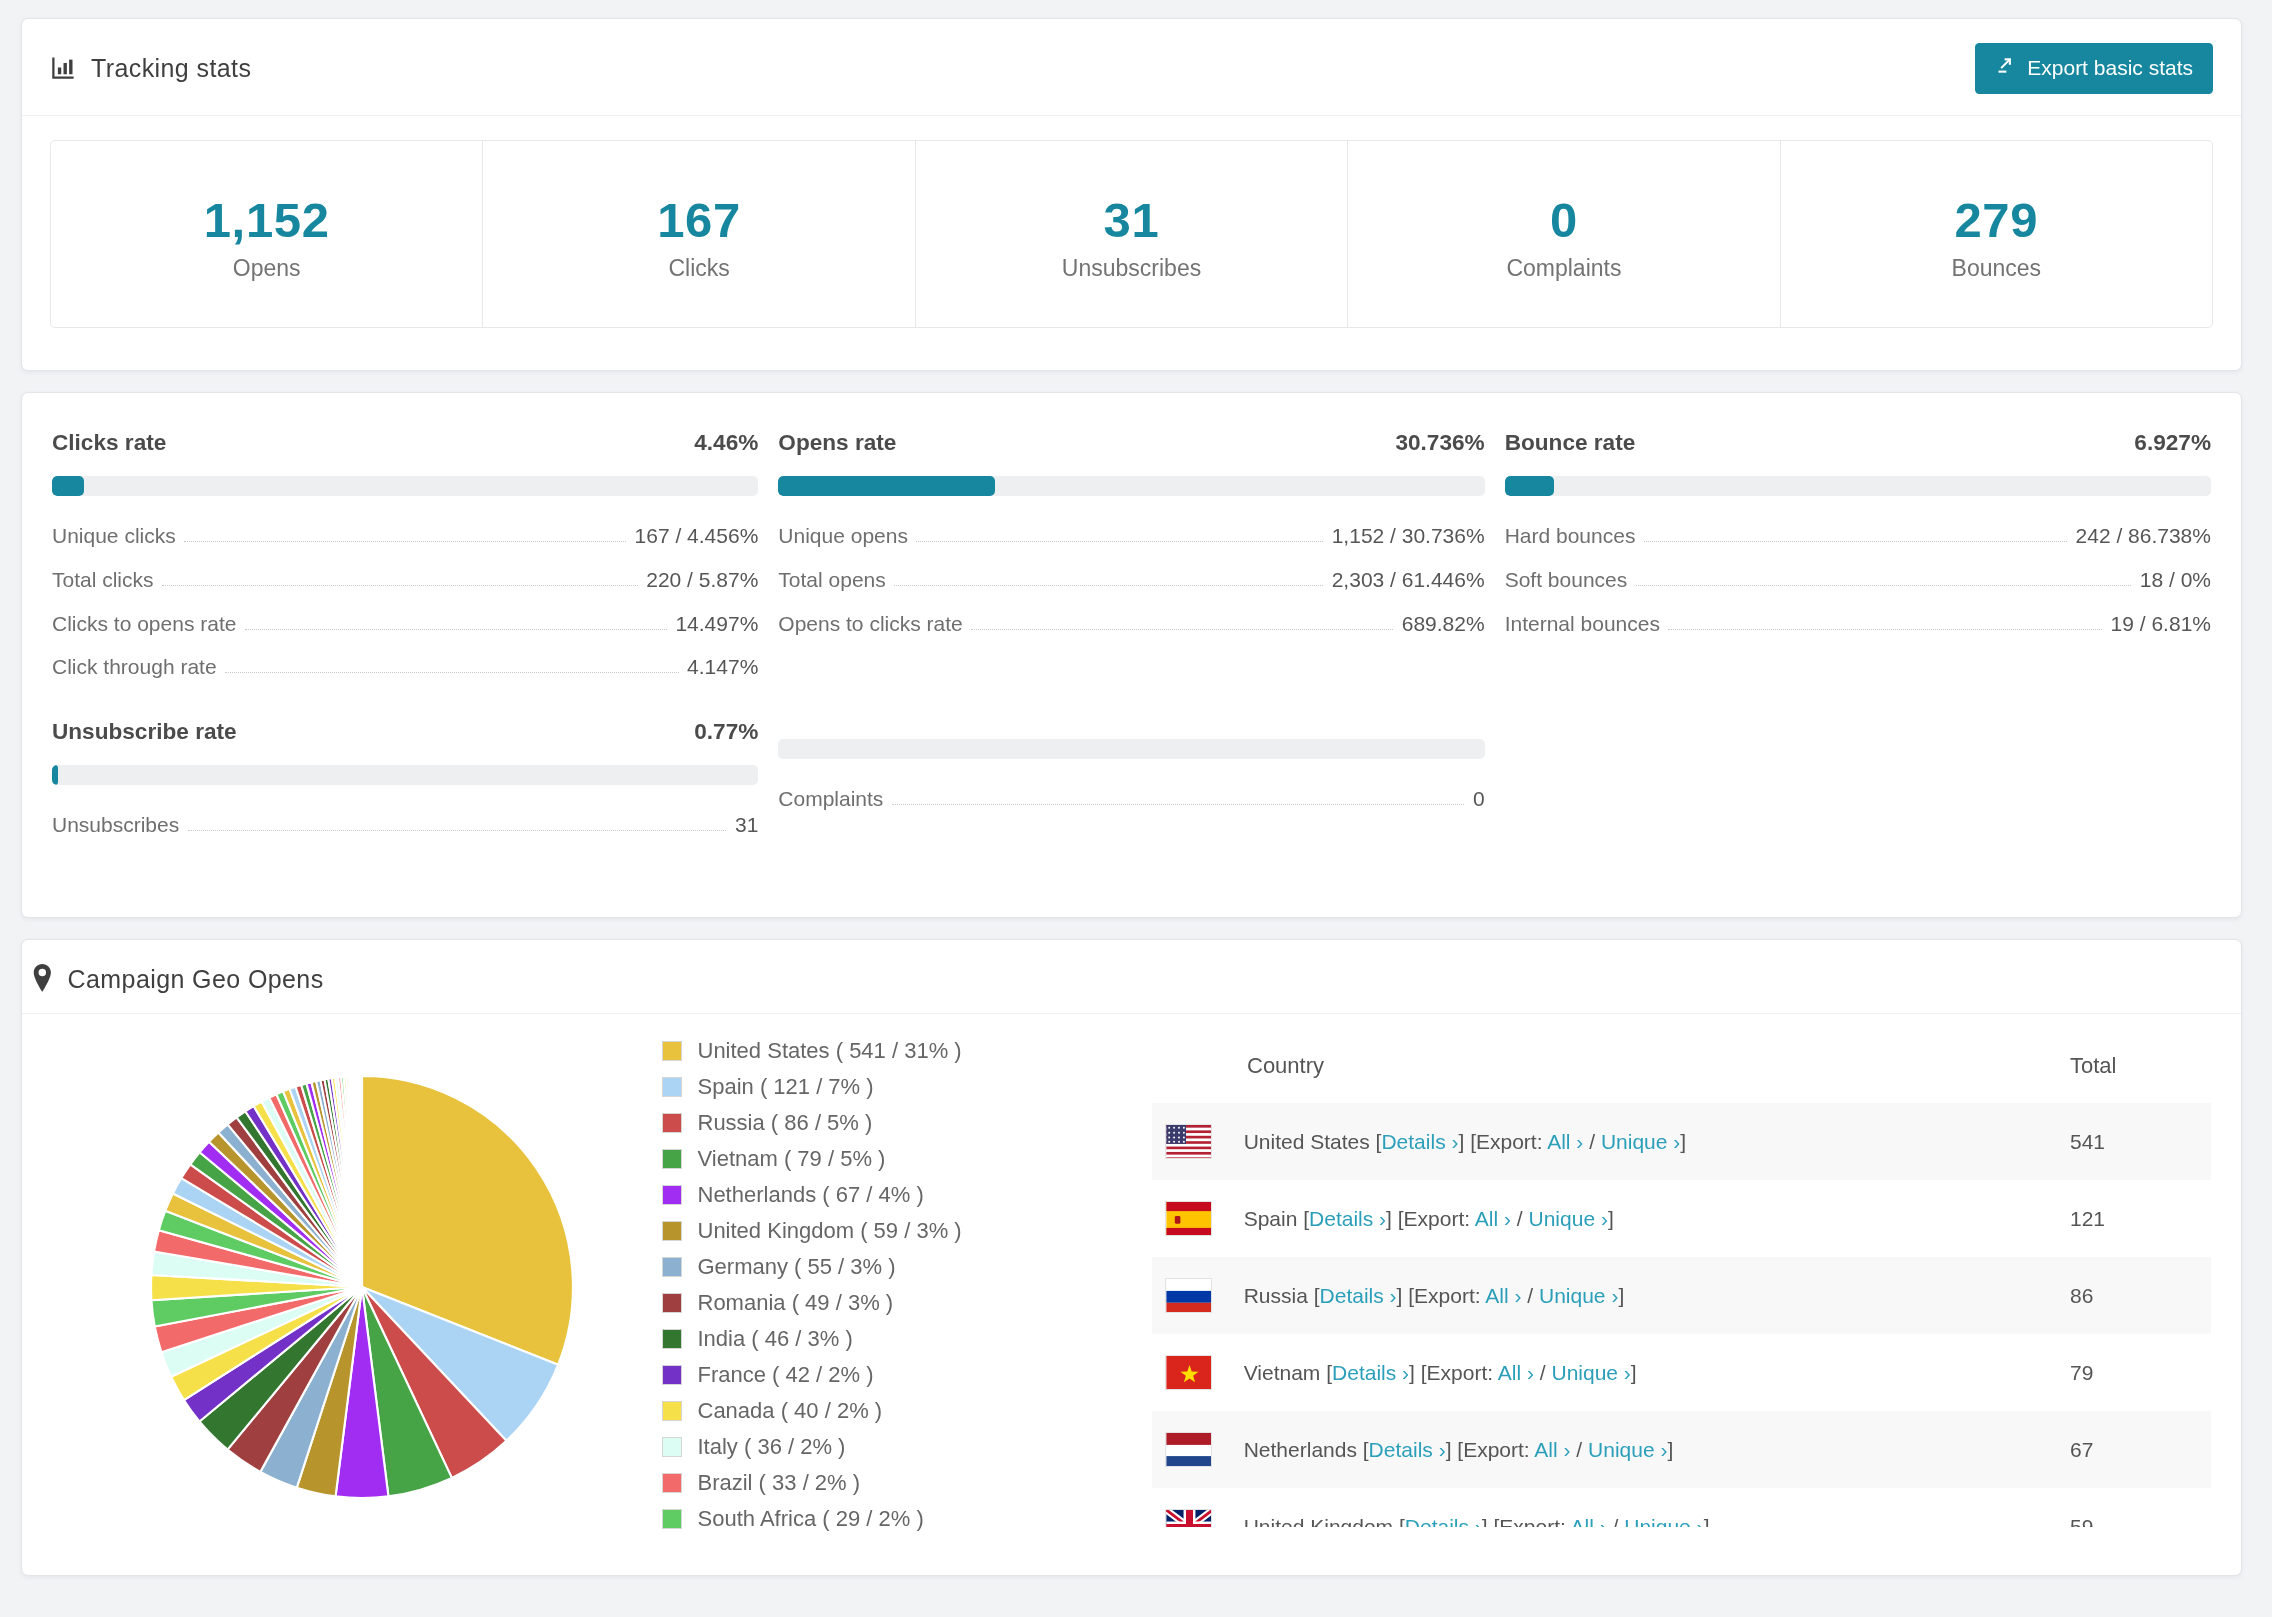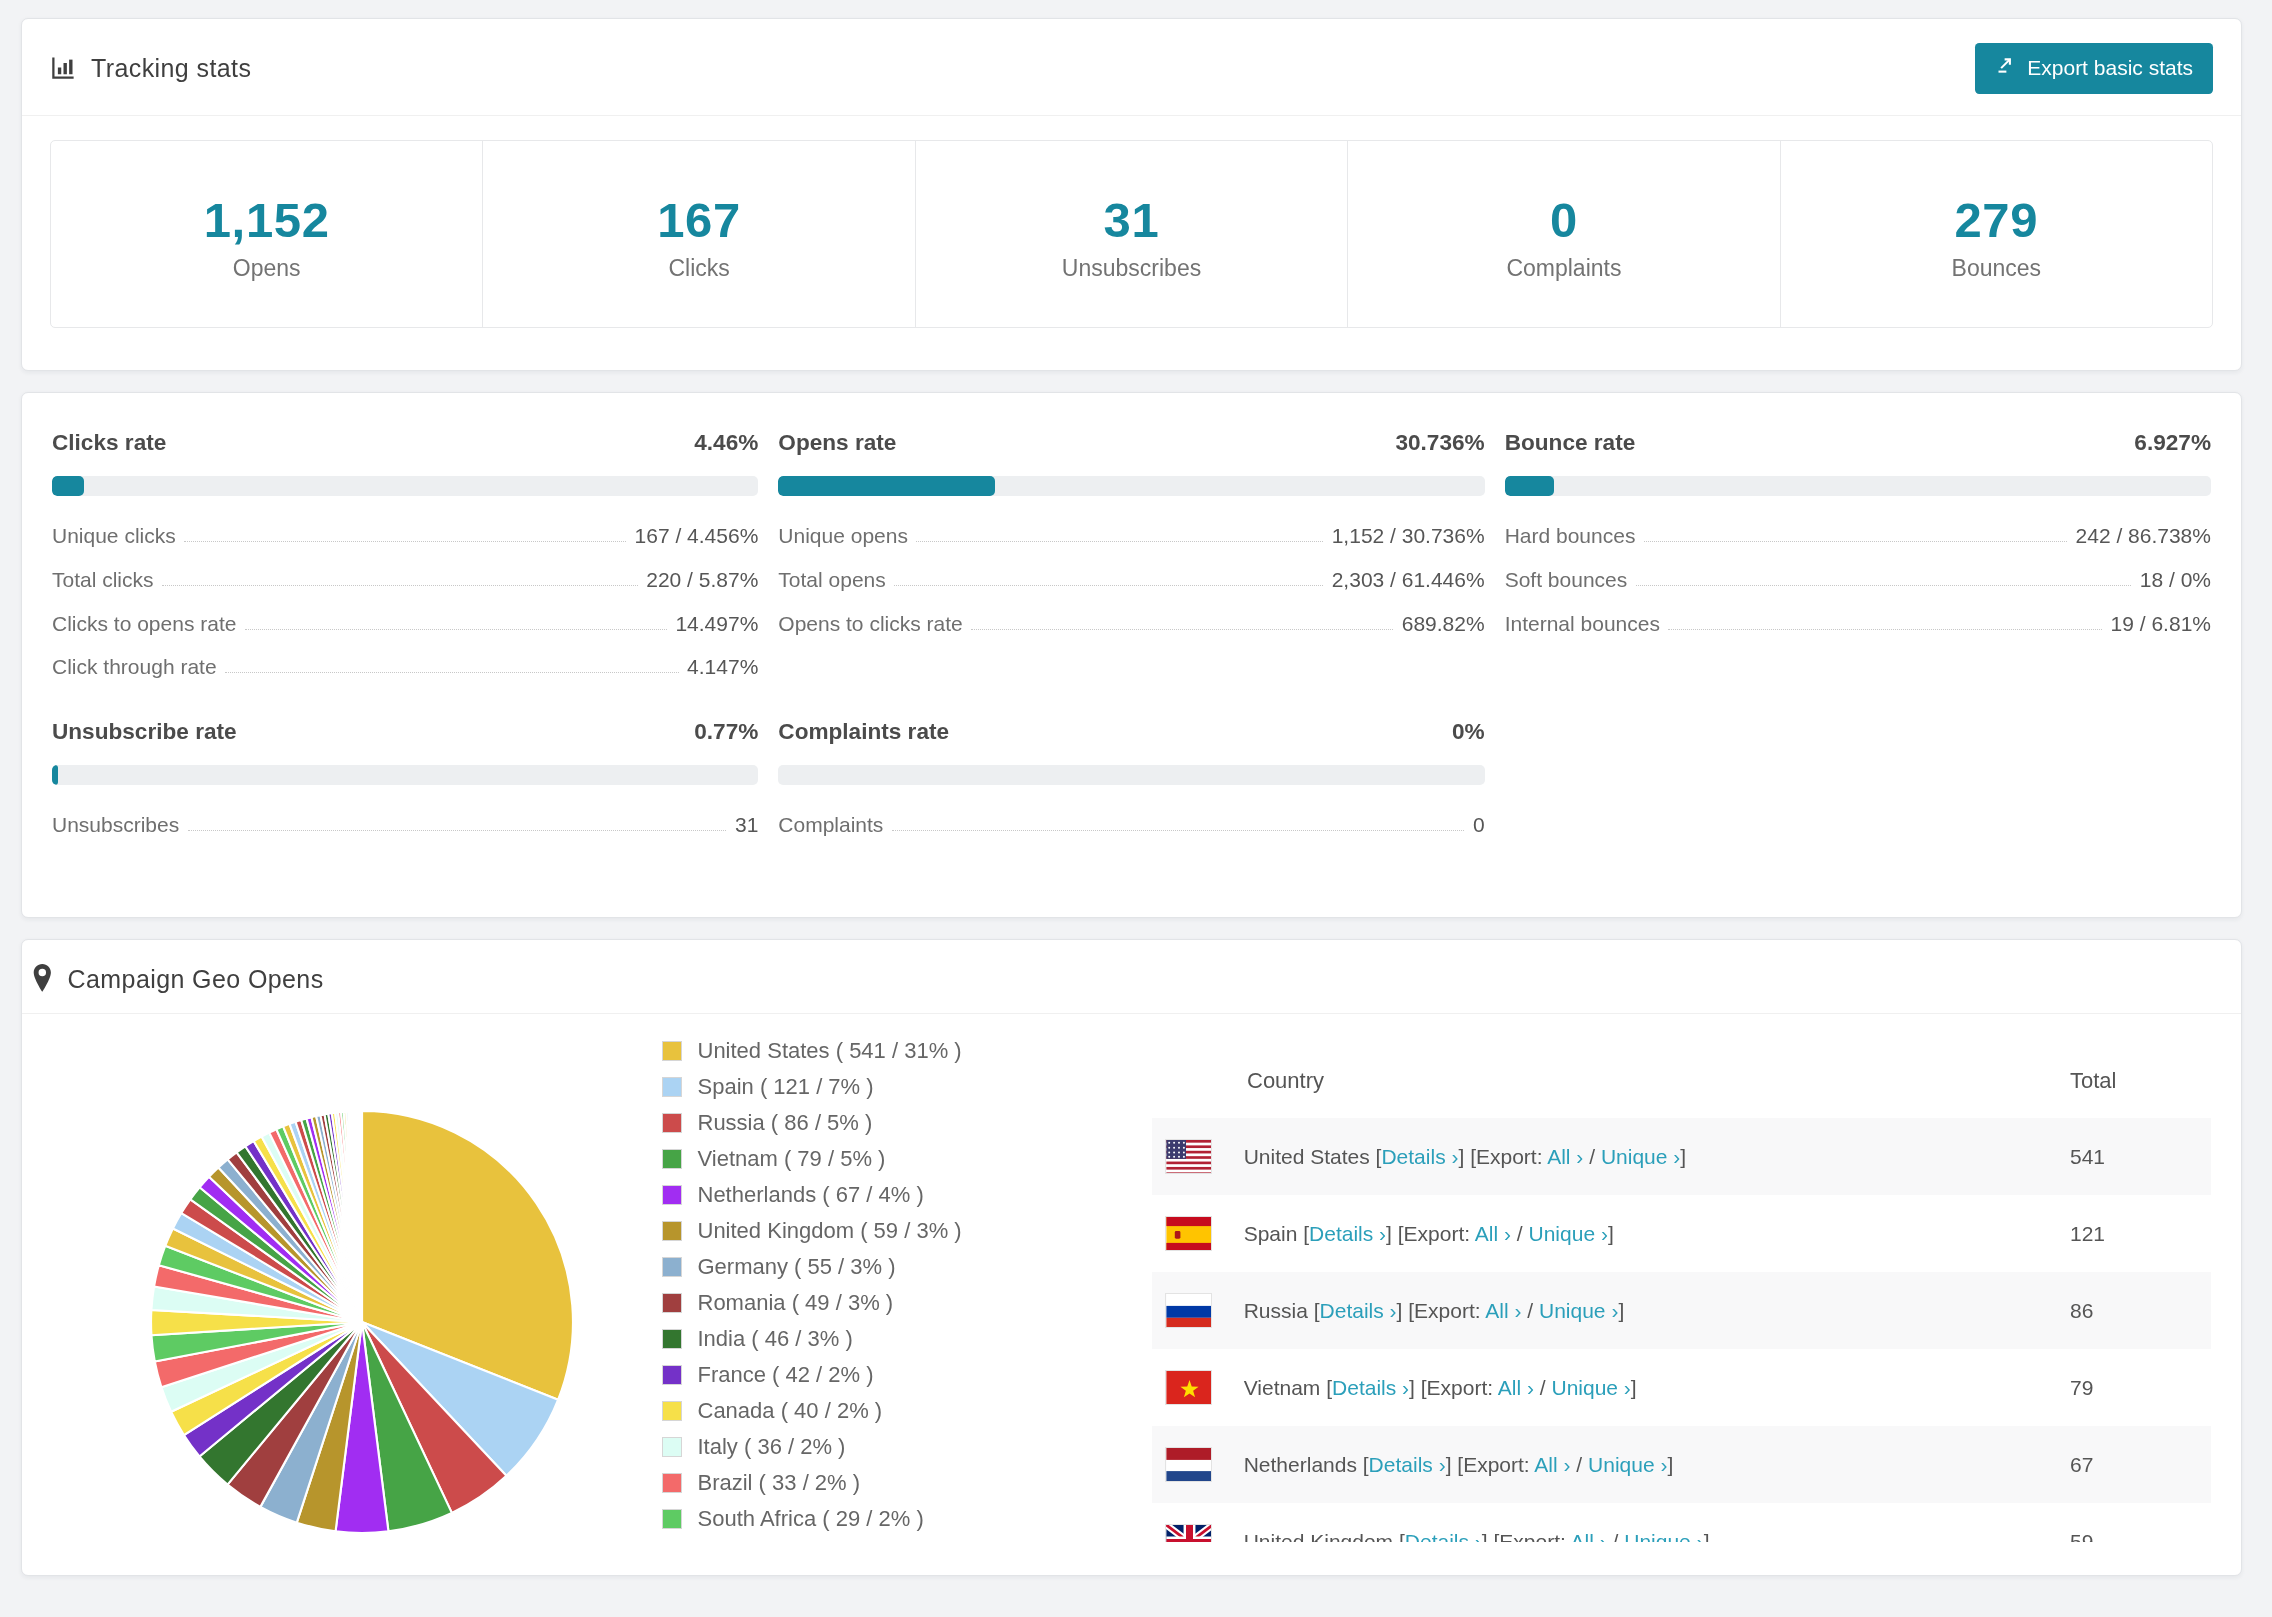--- a/index.html
+++ b/index.html
@@ -47,21 +47,21 @@
   .rate-title { font-size: 22.6px; font-weight: bold; color: #4b4b4b; }
   .rate-val { font-size: 22.6px; font-weight: bold; color: #4b4b4b; }
   .bar-track { margin-top: 20px; height: 20px; background: #edeff1; border-radius: 5px; overflow:hidden; }
   .bar-fill { height: 100%; background: #16879e; border-radius: 5px; }
   .rate-rows { margin-top: 28px; }
   .stat-row { display:flex; align-items:flex-end; margin-bottom: 20.5px; font-size: 21px; }
   .s-label { color: #6f6f6f; white-space: nowrap; line-height: 1.1; }
   .leader { flex: 1; border-bottom: 1.4px dotted #c8c8c8; margin: 0 8.5px 5px 8.5px; }
   .s-val { color: #565656; white-space: nowrap; line-height: 1.1; }
   
-  .geo-body { display:flex; align-items:flex-end; padding: 0 30px 7px 30px; }
+  .geo-body { display:flex; align-items:center; padding: 0 30px 7px 30px; }
   .pie-wrap { width: 543px; padding: 20px 0 0 92px; flex: none; }
   .legend { list-style:none; margin: 24px 0 0 67px; flex:none; width: 423px; }
   .legend li { display:flex; align-items:center; gap: 15.5px; margin-bottom: 10px; }
   .swatch { width: 20px; height: 20px; border: 1.4px solid #d6d6d6; flex:none; }
   .legend-label { font-size: 22px; color: #666; white-space:nowrap; }
   .geo-table-clip { flex: 1; margin-left: 67px; height: 498px; overflow: hidden; }
   .gtable { width: 100%; border-collapse: collapse; }
   .gtable th { text-align:left; font-weight: normal; font-size: 22px; color: #555;
                padding: 24px 0 24px 0; }
   .gtable th.c1 { padding-left: 95px; }
@@ -225,24 +225,20 @@
         </div>
         <div class="rate-rows">
           <div class="stat-row">
             <span class="s-label">Unsubscribes</span>
             <span class="leader"></span>
             <span class="s-val">31</span>
           </div>
         </div>
       </div>
       <div class="rate-panel">
-        <div class="rate-head">
-          <span class="rate-title">Complaints rate</span>
-          <span class="rate-val">0%</span>
-        </div>
         <div class="bar-track"></div>
         <div class="rate-rows">
           <div class="stat-row">
             <span class="s-label">Complaints</span>
             <span class="leader"></span>
             <span class="s-val">0</span>
           </div>
         </div>
       </div>
     </div>

